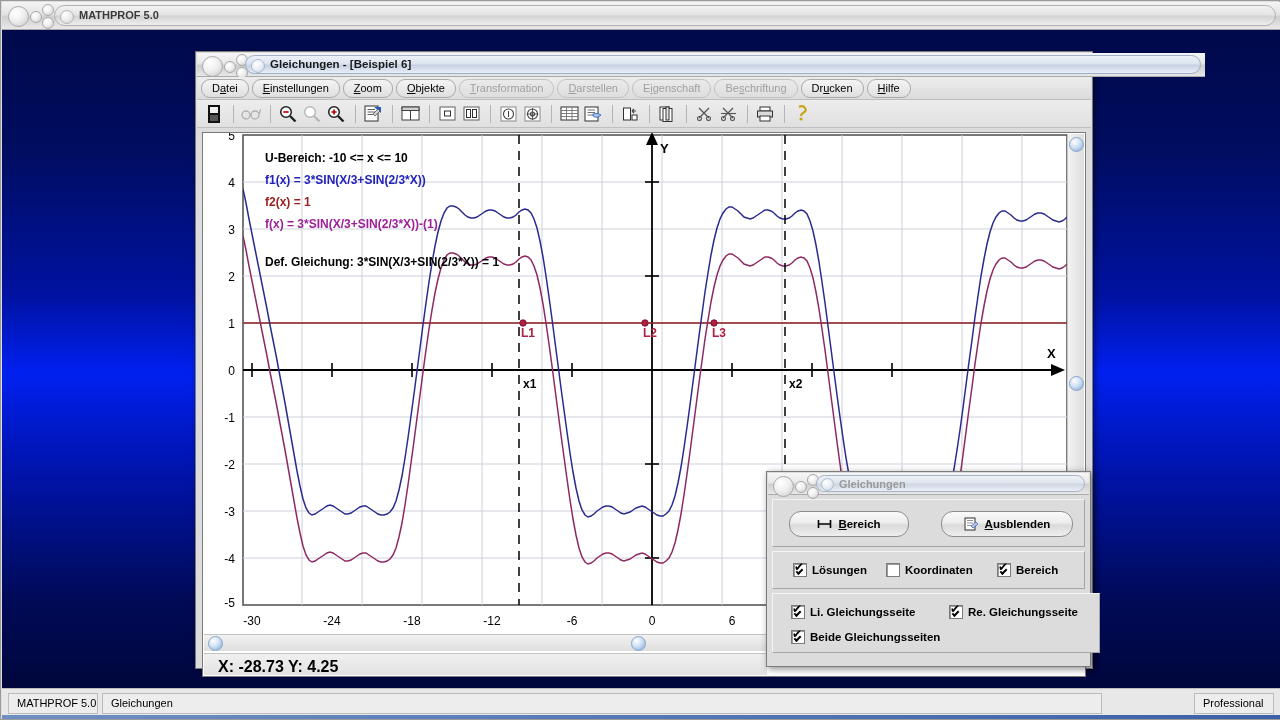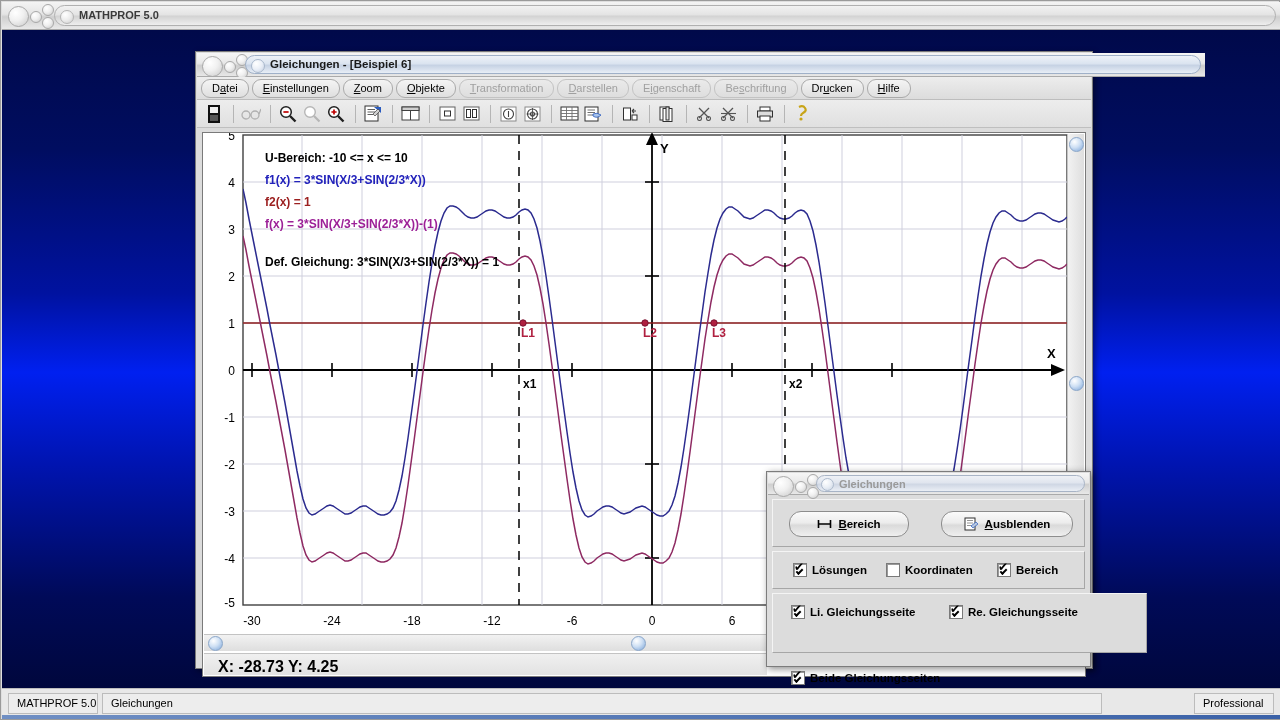--- a/index.html
+++ b/index.html
@@ -120,21 +120,21 @@
     border:1px solid #aebbcd;}
   .dlg-title{position:absolute;left:22px;top:2px;font-size:11px;font-weight:bold;color:#9a9a9a;}
 
   .dlg-body{position:absolute;left:5px;top:27px;width:313px;height:163px;}
   .group{position:absolute;left:0;background:#dcdcdc;
     border-top:1px solid #f4f4f4;border-left:1px solid #f4f4f4;
     border-right:1px solid #a6a6a6;border-bottom:1px solid #a6a6a6;
     box-sizing:border-box;}
   .g1{top:0;width:313px;height:48px;}
   .g2{top:52px;width:313px;height:38px;}
-  .g3{top:94px;width:375px;height:60px;}
+  .g3{top:94px;width:328px;height:60px;}
 
   .dbtn{position:absolute;height:24px;border:1px solid #8d8d8d;border-radius:12px;
     background:linear-gradient(to bottom,#fbfbfb 0%,#ececec 45%,#dadada 55%,#efefef 100%);
     font-size:11.5px;font-weight:bold;color:#000;
     display:flex;align-items:center;justify-content:center;gap:6px;cursor:default;}
   .dbtn u{text-decoration:underline;}
 
   .chk{position:absolute;display:flex;align-items:center;gap:5px;font-size:11.5px;
     font-weight:bold;color:#000;white-space:nowrap;cursor:default;}
   .box{width:12px;height:12px;background:#fff;border:1px solid #7a7a7a;
@@ -597,21 +597,21 @@
 
         <div class="group g3">
           <div class="chk" style="left:18px;top:11px;">
             <span class="box on"></span>
             <span>Li. Gleichungsseite</span>
           </div>
           <div class="chk" style="left:164px;top:11px;padding-left:12px;">
             <span class="box on"></span>
             <span>Re. Gleichungsseite</span>
           </div>
-          <div class="chk" style="left:18px;top:36px;margin-top:41px;">
+          <div class="chk" style="left:18px;top:36px;">
             <span class="box on"></span>
             <span>Beide Gleichungsseiten</span>
           </div>
         </div>
 
       </div>
     </div>
 
     <div class="app-statusbar">
       <div class="sb-cell sb-app">MATHPROF 5.0</div>

